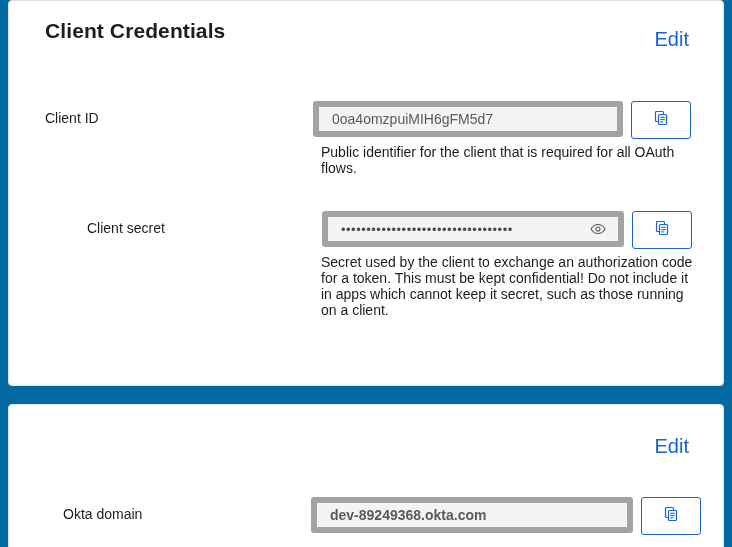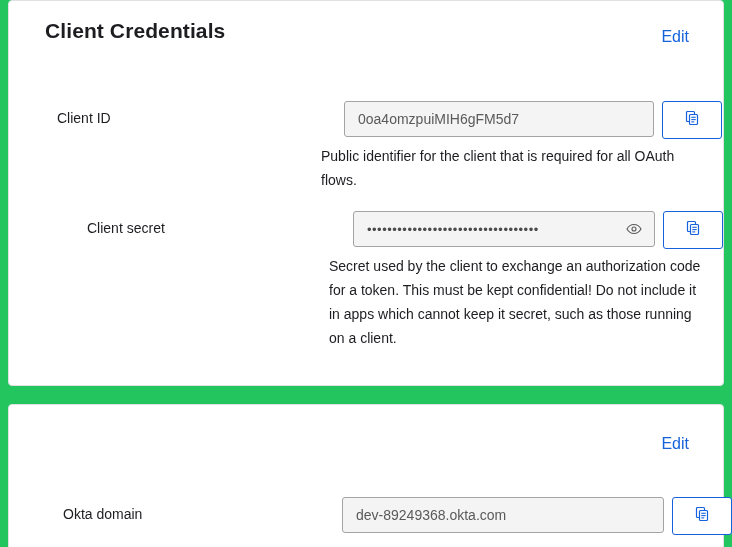--- a/index.html
+++ b/index.html
@@ -12,21 +12,21 @@
     height: 547px;
     font-family: "Liberation Sans", sans-serif;
     color: #1d1d21;
     overflow: hidden;
   }
 
   .page {
     width: 732px;
     height: 547px;
     position: relative;
-    background: #22c55e;
+    background: #0369a1;
   }
 
   .card {
     position: absolute;
     left: 8px;
     right: 8px;
     background: #ffffff;
     border: 1px solid #dfe1e2;
     border-radius: 4px;
     box-sizing: border-box;
@@ -59,21 +59,21 @@
 
   .card-title-general {
     left: 24px;
     top: 28px;
   }
 
   .edit-link {
     position: absolute;
     right: 28px;
     top: 24px;
-    font-size: 16px;
+    font-size: 20px;
     color: #1662dd;
     cursor: pointer;
     padding: 3px 6px;
     border-radius: 3px;
   }
   .edit-link-general {
     right: 28px;
     top: 27px;
   }
 
@@ -92,29 +92,28 @@
   .input-wrap {
     position: absolute;
     display: flex;
     align-items: stretch;
   }
 
   .text-input {
     display: flex;
     align-items: center;
     background: #f4f4f4;
-    border: 1px solid #a3a3a3;
+    border: 6px solid #a3a3a3;
     border-radius: 3px;
     height: 36px;
     box-sizing: border-box;
     padding: 0 10px 0 13px;
     font-size: 14px;
     color: #5a5a5a;
     position: relative;
-    margin-left: 31px;
   }
 
   .text-input .value {
     white-space: nowrap;
     overflow: hidden;
     text-overflow: ellipsis;
     flex: 1;
   }
 
   .dots {
@@ -147,38 +146,38 @@
     align-items: center;
     justify-content: center;
     cursor: pointer;
     box-sizing: border-box;
     margin-left: 8px;
   }
 
   .helper {
     position: absolute;
     font-size: 14px;
-    line-height: 24px;
+    line-height: 16px;
     color: #1d1d21;
   }
 </style>
 </head>
 <body>
 
 <div class="page">
 
   <div class="card card-credentials">
 
     <div class="card-header">
       <div class="card-title">Client Credentials</div>
       <div class="edit-link">Edit</div>
     </div>
 
     <div class="field-row" style="top:96px;">
-      <div class="field-label" style="left:48px; top:13px;">Client ID</div>
+      <div class="field-label" style="left:36px; top:13px;">Client ID</div>
 
       <div class="input-wrap" style="left:304px; top:4px;">
         <div class="text-input" style="width:310px;">
           <span class="value">0oa4omzpuiMIH6gFM5d7</span>
         </div>
         <div class="copy-btn">
           <span>
             <svg width="16" height="16" viewBox="0 0 16 16" fill="none" xmlns="http://www.w3.org/2000/svg">
               <rect x="2.5" y="1.5" width="8" height="10" rx="1" stroke="#1662dd" stroke-width="1.2" fill="#ffffff"></rect>
               <rect x="5.5" y="4.5" width="8" height="10" rx="1" stroke="#1662dd" stroke-width="1.2" fill="#ffffff"></rect>
@@ -212,35 +211,35 @@
               <rect x="2.5" y="1.5" width="8" height="10" rx="1" stroke="#1662dd" stroke-width="1.2" fill="#ffffff"></rect>
               <rect x="5.5" y="4.5" width="8" height="10" rx="1" stroke="#1662dd" stroke-width="1.2" fill="#ffffff"></rect>
               <line x1="7.3" y1="7.3" x2="11.7" y2="7.3" stroke="#1662dd" stroke-width="1.1"></line>
               <line x1="7.3" y1="9.6" x2="11.7" y2="9.6" stroke="#1662dd" stroke-width="1.1"></line>
               <line x1="7.3" y1="11.9" x2="10.2" y2="11.9" stroke="#1662dd" stroke-width="1.1"></line>
             </svg>
           </span>
         </div>
       </div>
 
-      <div class="helper" style="left:312px; top:47px; width:380px;margin-left:8px;">Secret used by the client to exchange an authorization code for a token. This must be kept confidential! Do not include it in apps which cannot keep it secret, such as those running on a client.</div>
+      <div class="helper" style="left:312px; top:47px; width:380px;">Secret used by the client to exchange an authorization code for a token. This must be kept confidential! Do not include it in apps which cannot keep it secret, such as those running on a client.</div>
     </div>
 
   </div>
 
   <div class="card card-general">
 
     <div class="card-header">
       <div class="edit-link edit-link-general">Edit</div>
     </div>
 
     <div class="field-row" style="top:88px;">
       <div class="field-label" style="left:22px; top:13px;margin-left:32px;">Okta domain</div>
 
-      <div class="input-wrap" style="left:302px; top:4px;">
+      <div class="input-wrap" style="left:302px; top:4px;font-weight:bold;">
         <div class="text-input" style="width:322px;">
           <span class="value">dev-89249368.okta.com</span>
         </div>
         <div class="copy-btn">
           <span>
             <svg width="16" height="16" viewBox="0 0 16 16" fill="none" xmlns="http://www.w3.org/2000/svg">
               <rect x="2.5" y="1.5" width="8" height="10" rx="1" stroke="#1662dd" stroke-width="1.2" fill="#ffffff"></rect>
               <rect x="5.5" y="4.5" width="8" height="10" rx="1" stroke="#1662dd" stroke-width="1.2" fill="#ffffff"></rect>
               <line x1="7.3" y1="7.3" x2="11.7" y2="7.3" stroke="#1662dd" stroke-width="1.1"></line>
               <line x1="7.3" y1="9.6" x2="11.7" y2="9.6" stroke="#1662dd" stroke-width="1.1"></line>

